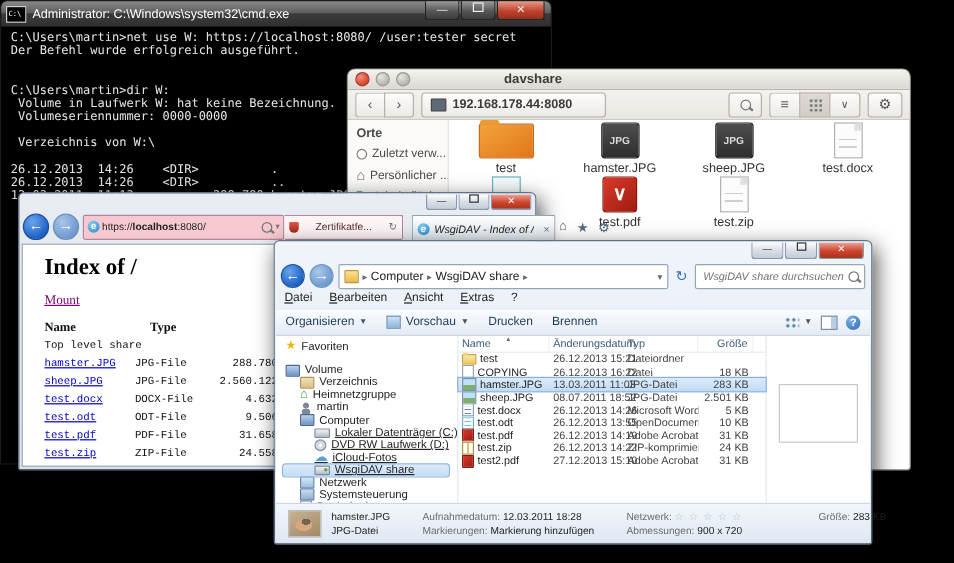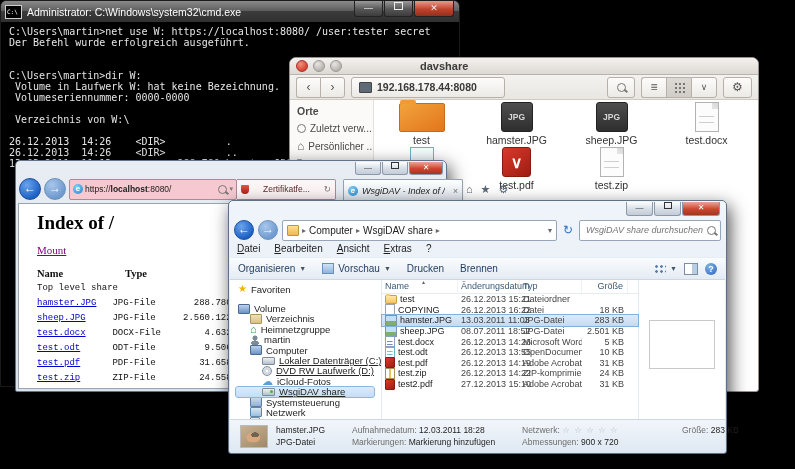--- a/index.html
+++ b/index.html
@@ -533,27 +533,27 @@
           <span class="ni ni-icloud"></span>
           <span>iCloud-Fotos</span>
         </div>
 
         <div class="titem ind-2 selected">
           <span class="ni ni-netdrive"></span>
           <span>WsgiDAV share</span>
         </div>
 
         <div class="titem ind-1">
+          <span class="ni ni-network"></span>
+          <span>Netzwerk</span>
+        </div>
+
+        <div class="titem ind-1">
           <span class="ni ni-control"></span>
           <span>Systemsteuerung</span>
-        </div>
-
-        <div class="titem ind-1">
-          <span class="ni ni-network"></span>
-          <span>Netzwerk</span>
         </div>
 
         <div class="titem ind-1">
           <span class="ni ni-trash"></span>
           <span>Papierkorb</span>
         </div>
 
       </div>
     <div class="xp-list">
       <div class="lhead">

